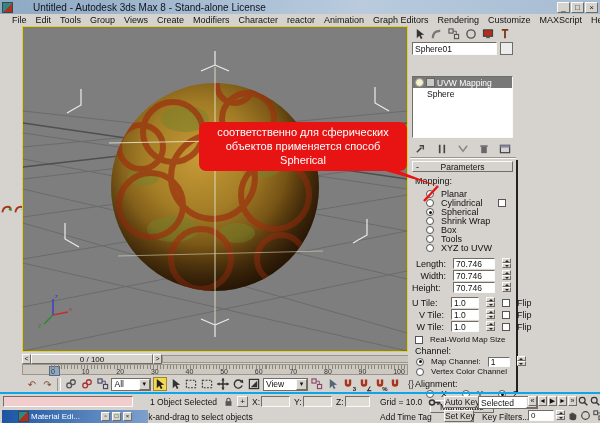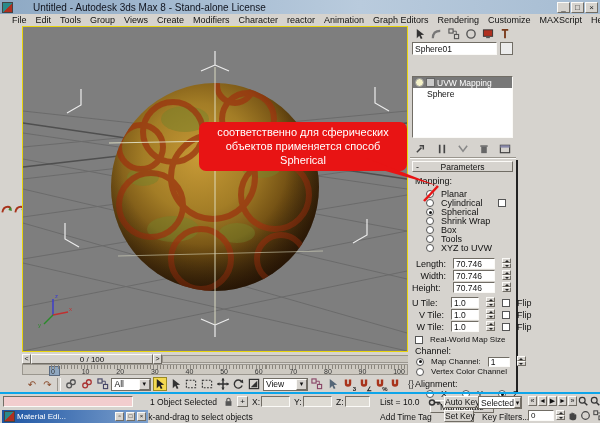--- a/index.html
+++ b/index.html
@@ -54,21 +54,21 @@
   .stack{overflow:hidden}
   .srow{height:11px;display:flex;align-items:center;gap:2px;padding-left:2px;font-size:8.5px}
   .srow.sel{background:#787878;color:#fff}
   .bulb{width:7px;height:7px;border-radius:50%;background:#f5f2c8;border:1px solid #999;flex:none}
   .modico{width:7px;height:7px;background:#c9c9c9;border:1px solid #666;flex:none}
   .rollout{display:flex;align-items:center;justify-content:center;font-size:8.5px;position:relative}
   .rollout .minus{position:absolute;left:3px;top:0;font-size:9px}
   .statusbar{left:0;top:392px;width:600px;height:31px;border-top:2px solid #0ea5e9}
   .st{font-size:8.5px;white-space:nowrap}
   .mini{height:11px}
-  .matbar{display:flex;align-items:center;gap:2px;background:linear-gradient(90deg,#1d55a4,#7da0cc);height:13px;padding:0 2px;box-sizing:border-box;z-index:5}
+  .matbar{display:flex;align-items:center;gap:2px;background:linear-gradient(90deg,#1d55a4,#7da0cc);height:13px;padding:0 16px;box-sizing:border-box;z-index:5}
   .matbar .mttl{color:#fff;font-size:8px;white-space:nowrap;overflow:hidden;flex:1}
   .mbtn{width:9px;height:9px;background:#d6d3ce;border:1px solid;border-color:#fbfaf7 #716d65 #716d65 #fbfaf7;font-size:6px;line-height:7px;text-align:center;box-sizing:border-box;flex:none}
   .sep{width:2px;height:13px;border-left:1px solid #9a968e;border-right:1px solid #fbfaf7;margin:0 1px}
   .mag{position:relative;color:#a8341c}
   .mag em{position:absolute;right:-1px;bottom:-1px;font-style:normal;font-size:6px;color:#111;font-weight:bold}
 </style>
 </head>
 <body>
 
 <div id="app">
@@ -628,26 +628,26 @@
     <svg class="ab" width="11" height="12" viewBox="0 0 13 13" style="left:223px;top:2px;color:#555">
         <use href="#i-lock"></use>
       </svg>
     <div class="ab raised" style="left:237px;top:2px;width:11px;height:11px;text-align:center;line-height:9px;font-size:8px">+</div>
     <span class="ab st" style="left:252px;top:3px">X:</span>
     <div class="ab sunken mini" style="left:261px;top:2px;width:29px;background:#dedbd4"></div>
     <span class="ab st" style="left:294px;top:3px">Y:</span>
     <div class="ab sunken mini" style="left:303px;top:2px;width:29px;background:#dedbd4"></div>
     <span class="ab st" style="left:336px;top:3px">Z:</span>
     <div class="ab sunken mini" style="left:345px;top:2px;width:25px;background:#dedbd4"></div>
-    <span class="ab st" style="left:380px;top:3px">List = 10.0</span>
+    <span class="ab st" style="left:380px;top:3px">Grid = 10.0</span>
     <svg class="ab" width="13" height="13" viewBox="0 0 13 13" style="left:428px;top:2px;color:#333">
         <use href="#i-key"></use>
       </svg>
     <div class="ab raised st" style="left:444px;top:2px;width:36px;height:12px;text-align:center;line-height:11px">Auto Key</div>
-    <div class="ab dd" style="left:478px;top:2px;width:44px">
+    <div class="ab dd" style="left:478px;top:2px;width:60px">
         <span>Selected</span>
         <div class="da">▾</div>
       </div>
     <div class="ab" style="left:528px;top:2px;display:flex;gap:1px">
       <div class="tsbtn raised">«</div>
       <div class="tsbtn raised">◄</div>
       <div class="tsbtn raised">▶</div>
       <div class="tsbtn raised">►</div>
       <div class="tsbtn raised">»</div>
       <svg width="11" height="11" viewBox="0 0 13 13" style="color:#333">

